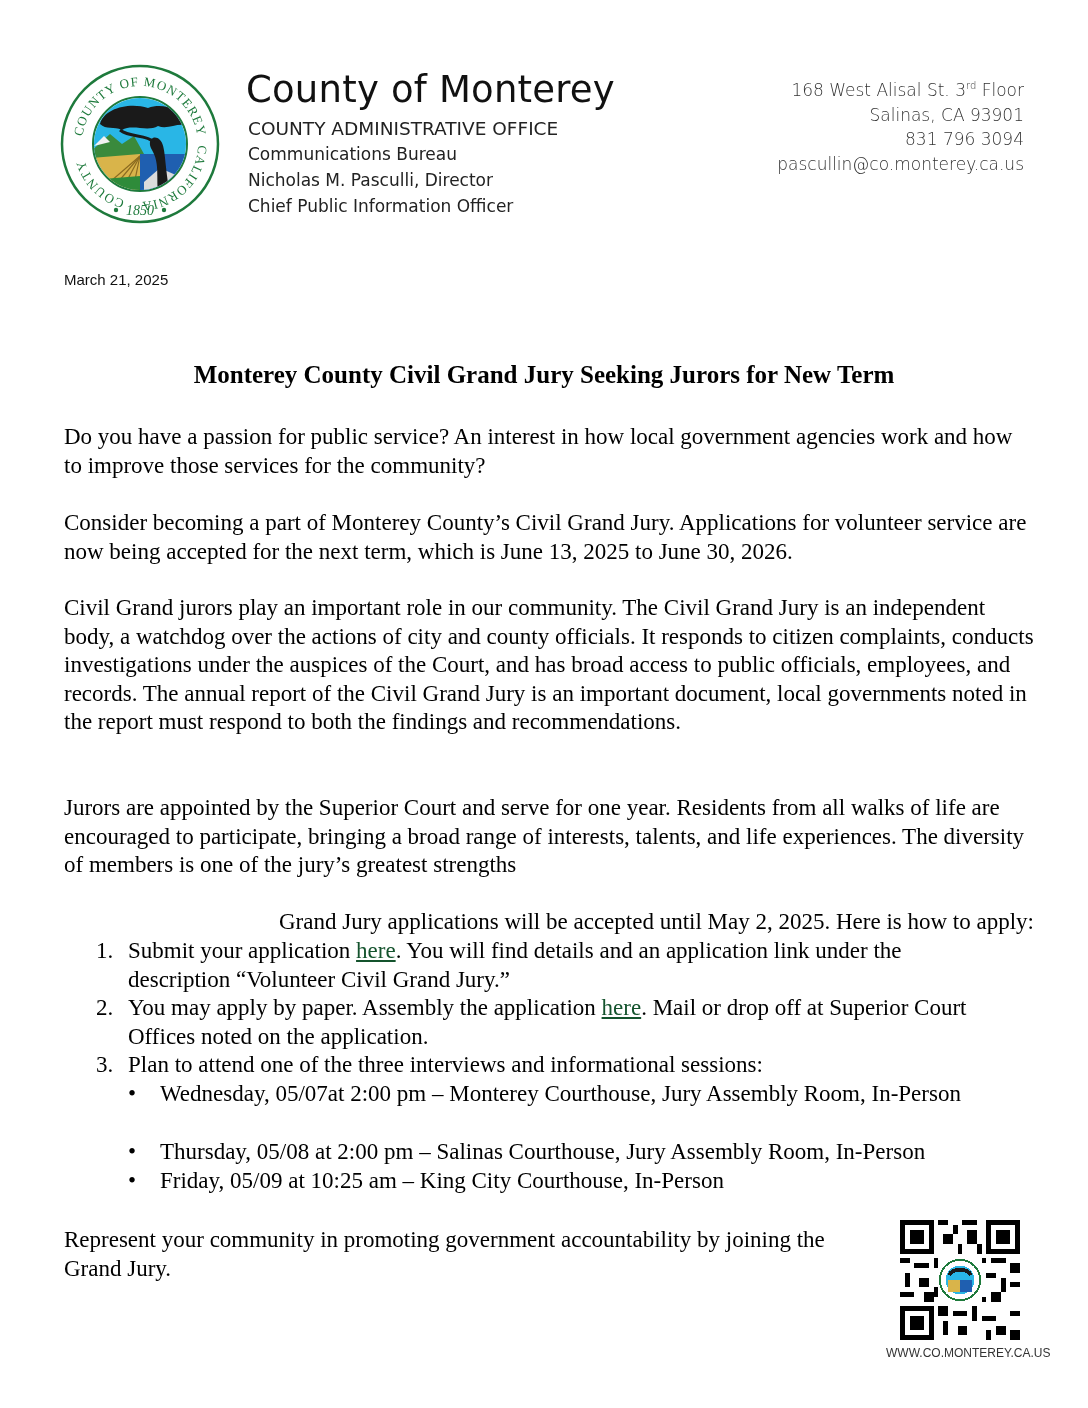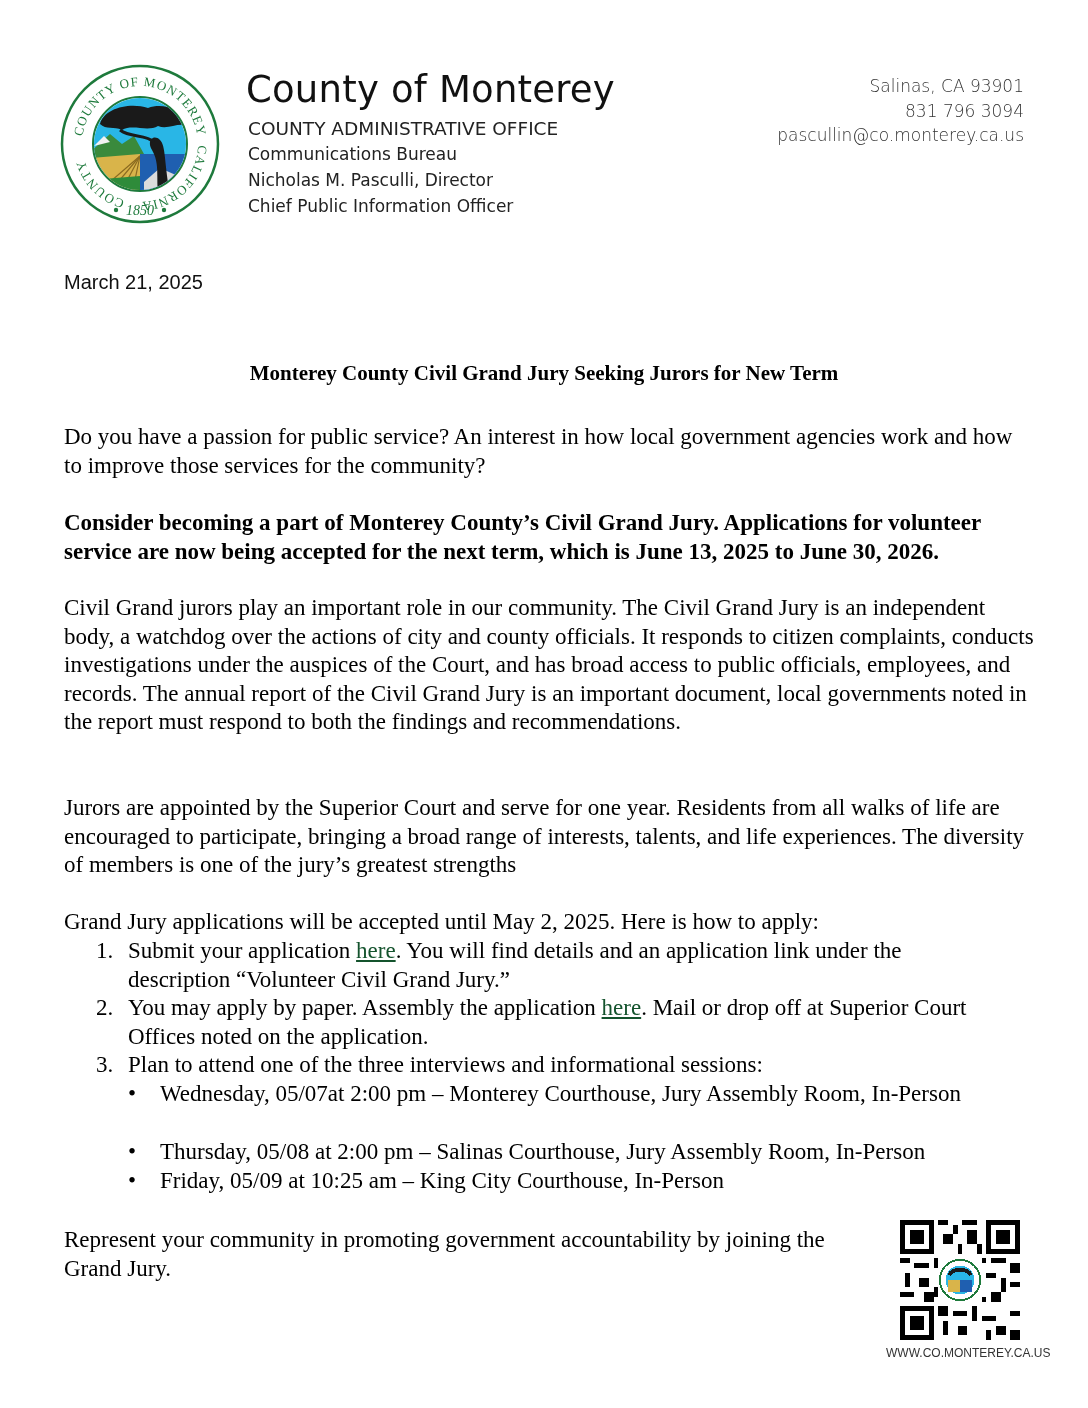--- a/index.html
+++ b/index.html
@@ -11,31 +11,31 @@
   .lh-title { left: 246px; top: 68px; font-family: "DejaVu Sans", sans-serif; font-size: 37px; color: #111; letter-spacing: 0.2px; white-space: nowrap; }
   .lh-line { left: 248px; font-family: "DejaVu Sans", sans-serif; font-size: 17px; color: #222; white-space: nowrap; }
   .lh-1 { top: 118px; font-size: 18.5px; }
   .lh-2 { top: 144px; }
   .lh-3 { top: 170px; }
   .lh-4 { top: 196px; }
 
   .addr { right: 64px; top: 74px; text-align: right; font-family: "DejaVu Sans", sans-serif; font-size: 17px; color: #333; line-height: 24.5px; white-space: nowrap; font-weight: 300; }
   .addr sup { font-size: 10px; vertical-align: 7px; }
 
-  .date { left: 64px; top: 271px; font-family: "Liberation Sans", sans-serif; font-size: 20px; color: #111; }
-
-  .headline { left: 0; width: 1088px; top: 361px; text-align: center; font-family: "Liberation Serif", serif; font-weight: bold; font-size: 21px; }
+  .date { left: 64px; top: 271px; font-family: "Liberation Sans", sans-serif; font-size: 15px; color: #111; }
+
+  .headline { left: 0; width: 1088px; top: 361px; text-align: center; font-family: "Liberation Serif", serif; font-weight: bold; font-size: 25px; }
 
   .body-text { font-family: "Liberation Serif", serif; font-size: 23px; line-height: 28.5px; color: #000; }
   .para { left: 64px; width: 970px; }
   #p1 { top: 423px; }
-  #p2 { top: 509px; font-weight: bold; }
+  #p2 { top: 509px; }
   #p3 { top: 594px; }
   #p4 { top: 794px; }
-  #p5 { top: 908px; }
+  #p5 { top: 908px; text-align: right; }
 
   .ol-item { left: 96px; width: 920px; }
   .ol-num { position: absolute; left: 0; top: 0; width: 30px; }
   .ol-text { position: absolute; left: 32px; width: 880px; }
   #li1 { top: 937px; }
   #li2 { top: 994px; }
   #li3 { top: 1051px; }
 
   .bul { left: 128px; width: 880px; }
   .bul-dot { position: absolute; left: 0; top: 0; }
@@ -99,20 +99,21 @@
   </svg>
 </div>
 
 <div class="abs lh-title">County of Monterey</div>
 <div class="abs lh-line lh-1">COUNTY ADMINISTRATIVE OFFICE</div>
 <div class="abs lh-line lh-2">Communications Bureau</div>
 <div class="abs lh-line lh-3">Nicholas M. Pasculli, Director</div>
 <div class="abs lh-line lh-4">Chief Public Information Officer</div>
 
 <div class="abs addr">
+  <div><span>168 West Alisal St. 3</span><sup>rd</sup><span> Floor</span></div>
   <div>Salinas, CA 93901</div>
   <div>831 796 3094</div>
   <div>pascullin@co.monterey.ca.us</div>
 </div>
 
 <div class="abs date">March 21, 2025</div>
 
 <div class="abs headline">Monterey County Civil Grand Jury Seeking Jurors for New Term</div>
 
 <div class="abs body-text para" id="p1">Do you have a passion for public service? An interest in how local government agencies work and how to improve those services for the community?</div>

